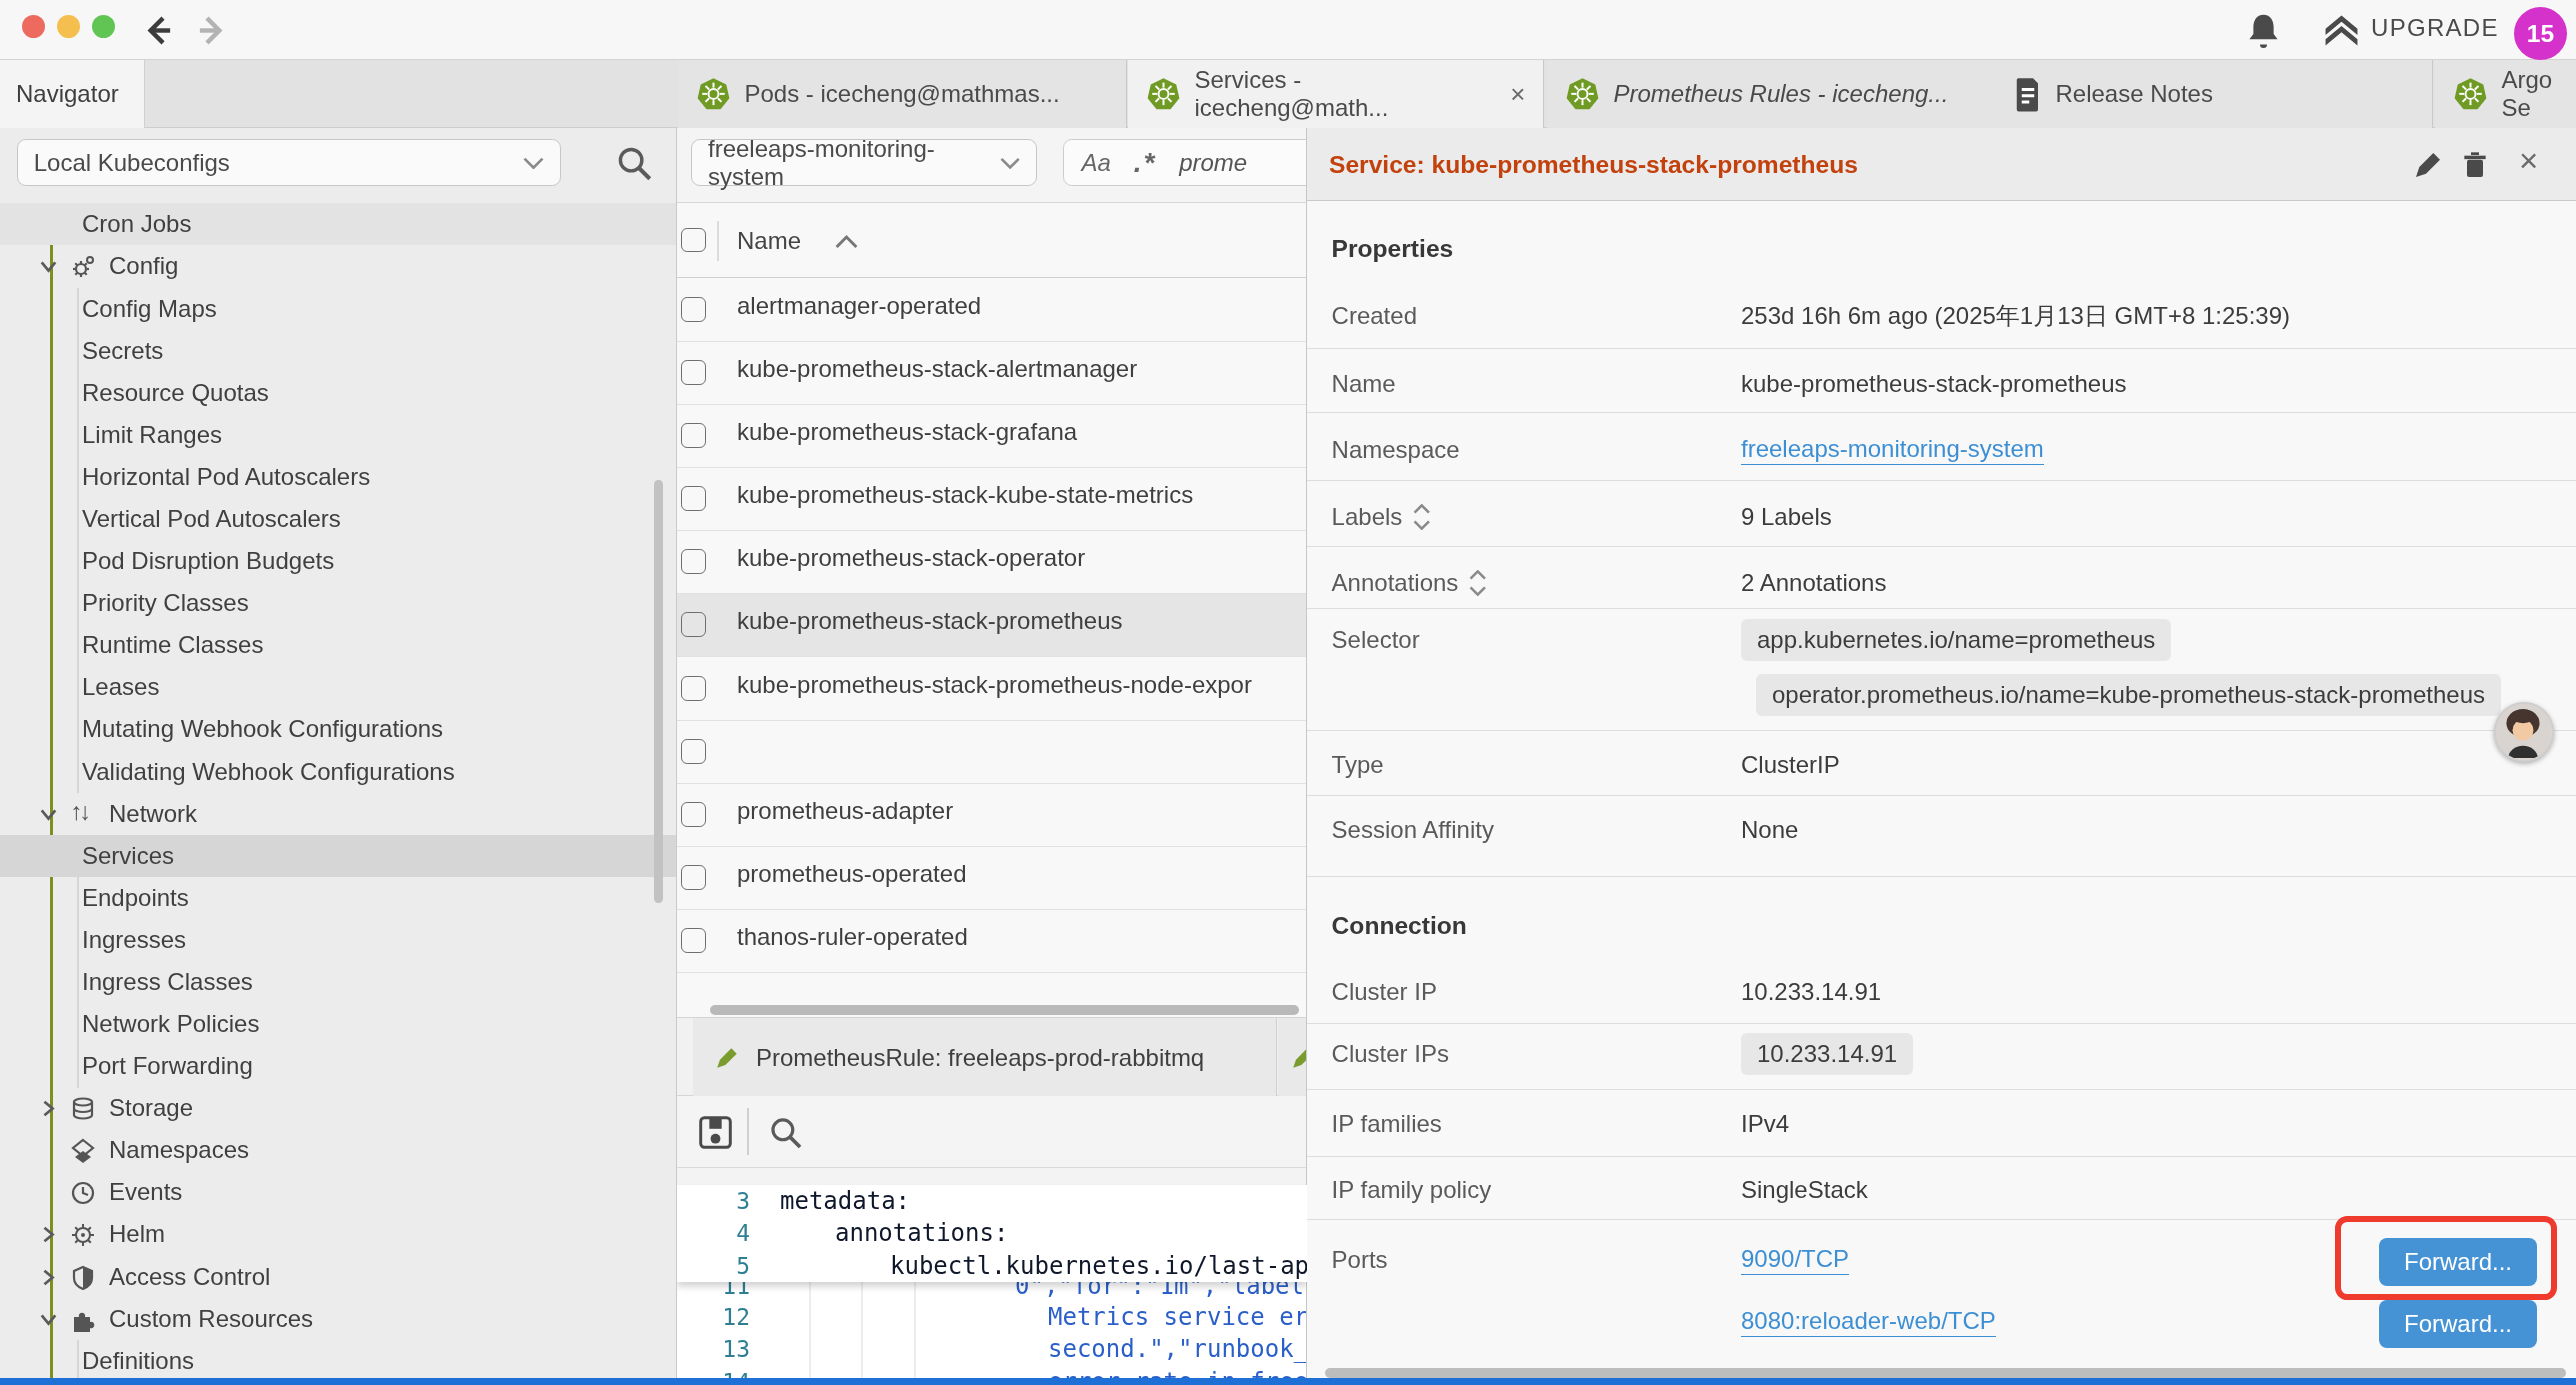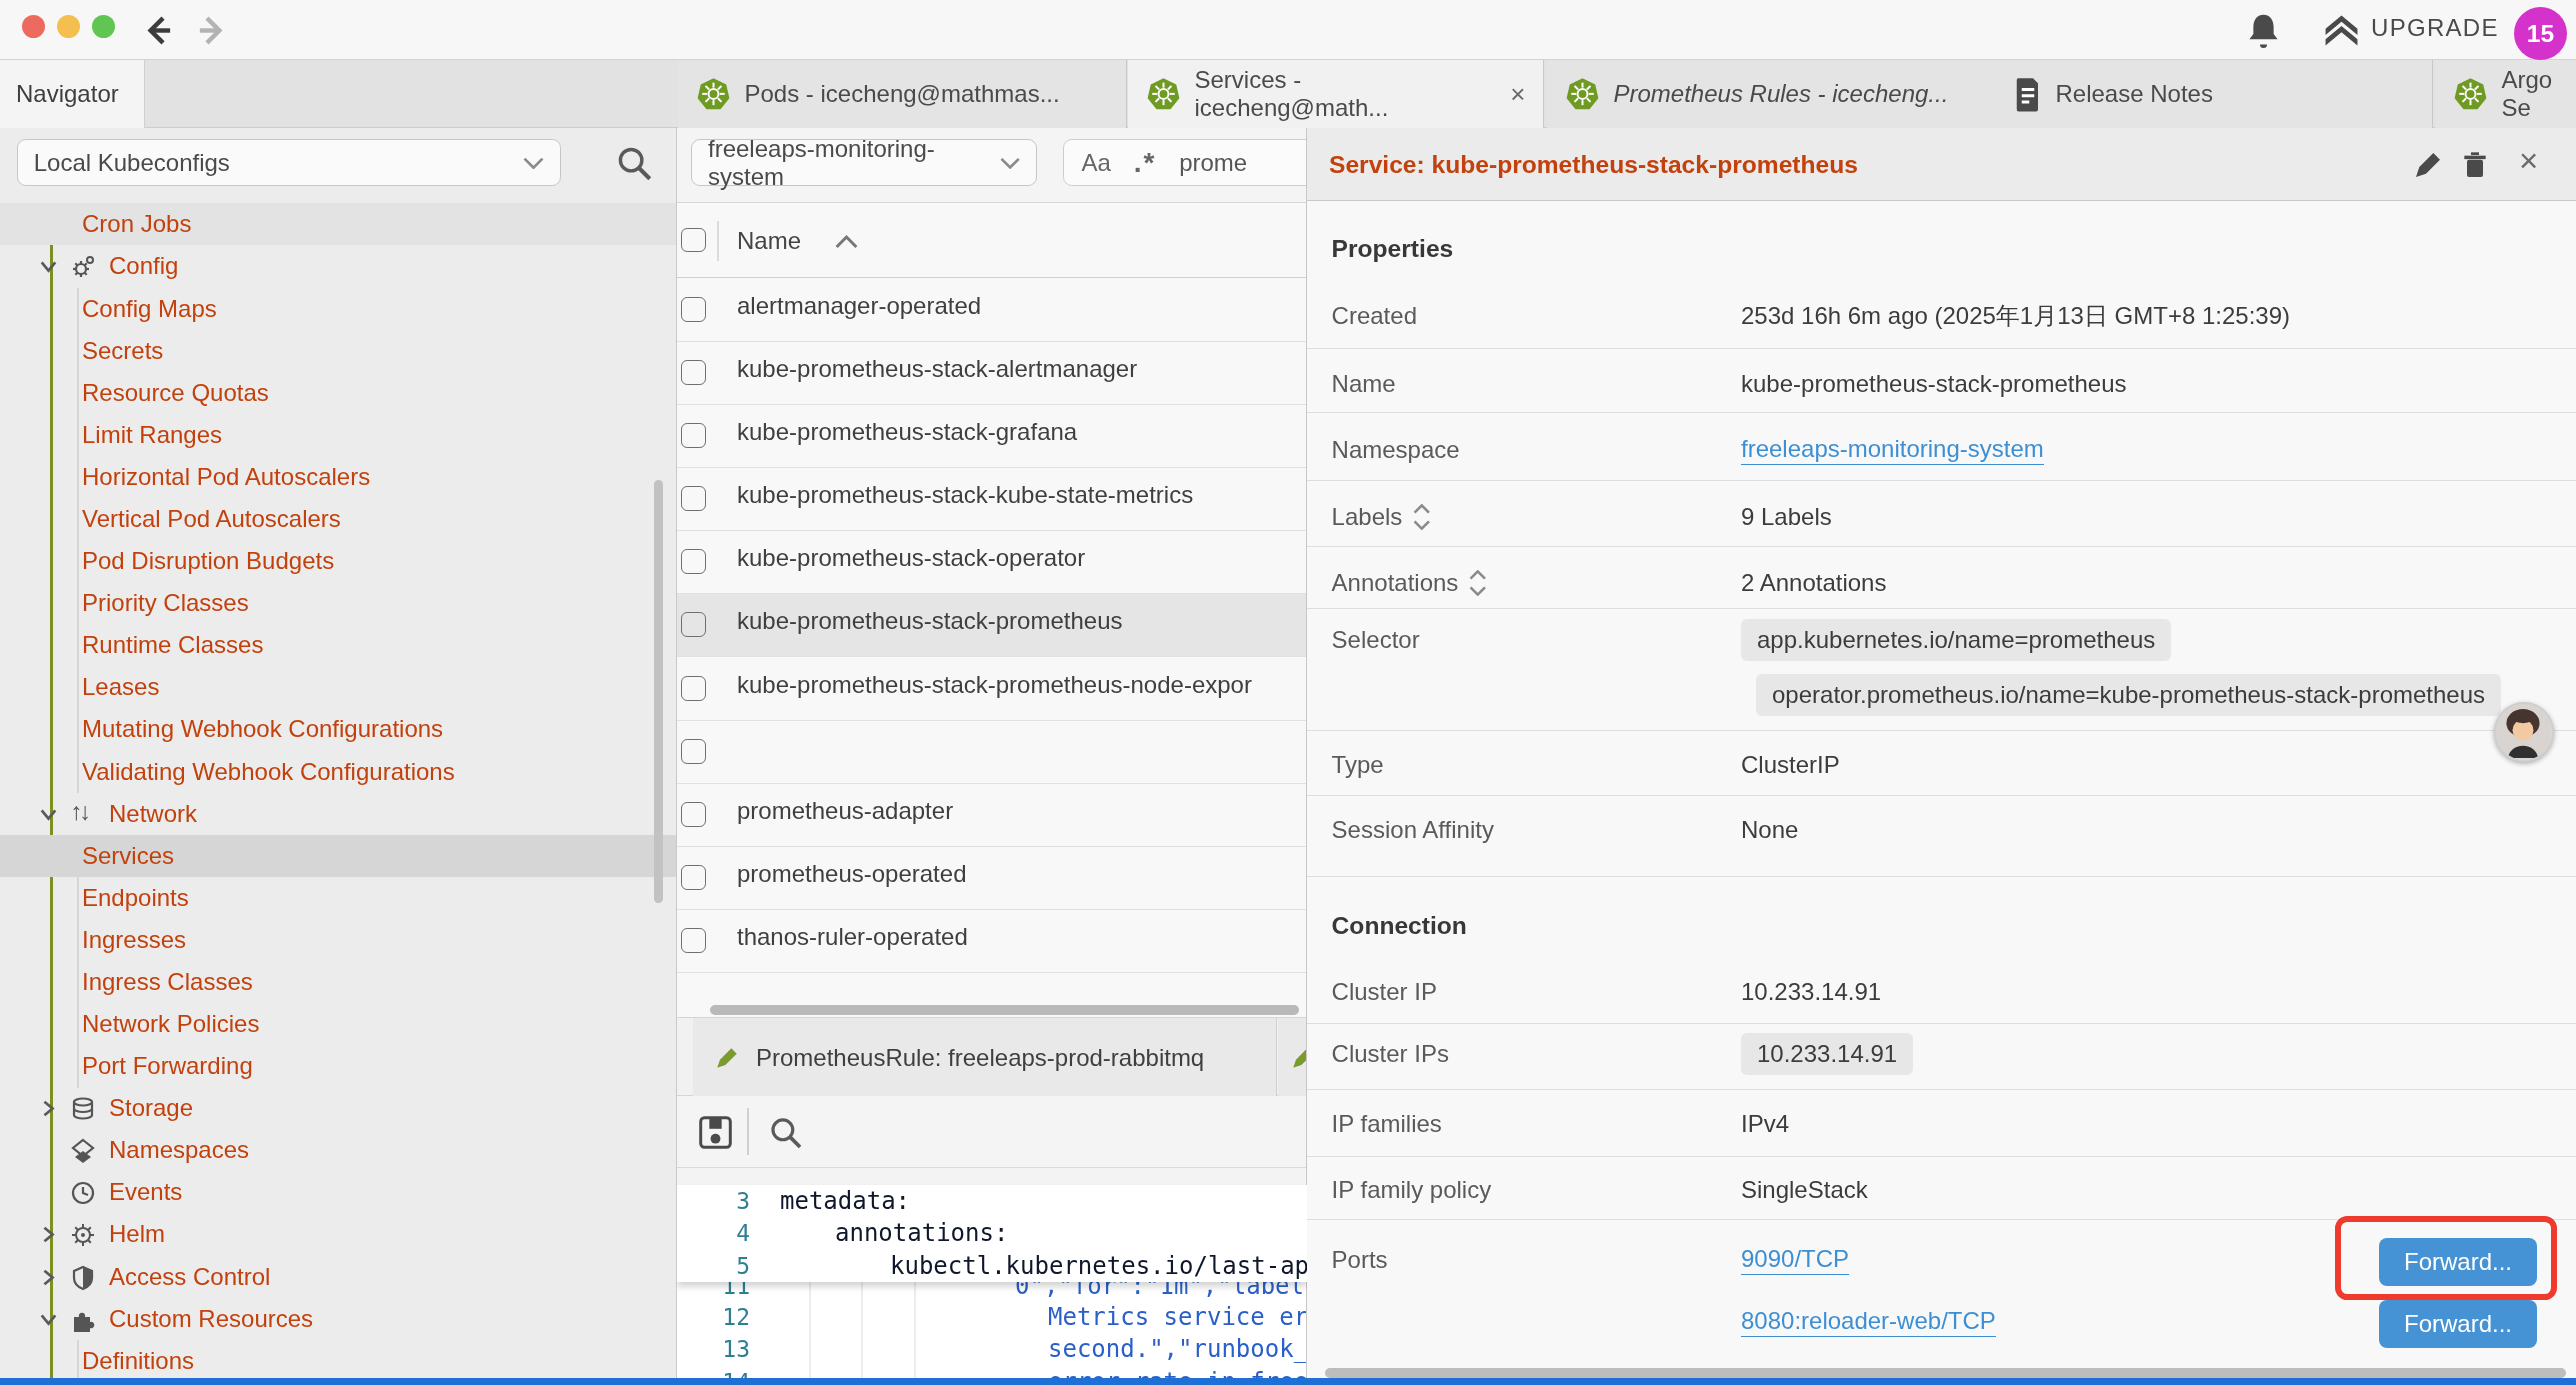--- a/index.html
+++ b/index.html
@@ -26,31 +26,31 @@
 
   
   .sidebar { position:absolute; left:0; top:128px; width:677px; height:1257px; background:#ececec; border-right:1.8px solid #c9c9c9; overflow:hidden; }
   .select { position:absolute; height:47px; border:1.8px solid #c6c6c6; border-radius:8.8px; background:#fafafa; display:flex; align-items:center; justify-content:space-between; padding:0 16px; font-size:24px; color:#4a4a4a; }
   .stoolbar-border { position:absolute; left:0; top:75px; width:677px; height:0; border-top:1.8px solid #dcdcdc; }
   .stripe { position:absolute; left:50px; top:75px; width:2.6px; bottom:0; background:#7d8f1f; }
   .iguide { position:absolute; left:77px; width:1.8px; background:#d6d6d6; }
   .srow { position:absolute; left:0; width:677px; height:42px; display:flex; align-items:center; }
   .srow.hl { background:#e3e3e3; }
   .srow.sel { background:#d6d6d6; }
-  .slbl { font-size:24px; color:#c2410c; white-space:nowrap; }
+  .slbl { font-size:24px; color:#404040; white-space:nowrap; }
   .ind-child { padding-left:82px; }
   .ind-group { padding-left:109px; }
   .schev { position:absolute; left:39px; top:12.3px; color:#5a5a5a; }
   .sicon { position:absolute; left:70px; top:8.8px; color:#555; }
   .sscroll { position:absolute; left:654px; top:352px; width:8.8px; height:423px; background:#c2c2c2; border-radius:4.4px; }
 
   
   .middle { position:absolute; left:677px; top:128px; width:630px; height:1257px; background:#f8f8f8; overflow:hidden; }
   .mtoolbar { position:absolute; left:0; top:0; width:630px; height:75px; background:#f4f4f4; border-bottom:1.8px solid #d8d8d8; }
-  .searchbox { position:absolute; left:386px; top:11.4px; width:412px; height:47px; border:1.8px solid #cdcdcd; border-radius:8.8px; background:#fbfbfb; display:flex; align-items:center; gap:23px; padding:0 17.5px; font-size:24px; color:#666; }
+  .searchbox { position:absolute; left:386px; top:11.4px; width:412px; height:47px; border:1.8px solid #cdcdcd; border-radius:8.8px; background:#fbfbfb; display:flex; align-items:center; gap:23px; padding:0 17.5px; font-size:24px; color:#666;font-style:italic; }
   .mheader { position:absolute; left:0; top:75px; width:630px; height:75px; border-bottom:1.8px solid #cfcfcf; }
   .chk { position:absolute; width:24.6px; height:24.6px; border:1.8px solid #6e6e6e; border-radius:6.1px; background:transparent; }
   .mrow { position:absolute; left:0; width:630px; height:63px; border-bottom:1.8px solid #e1e1e1; }
   .mrow.sel { background:#e5e5e5; }
   .mname { position:absolute; left:60px; top:0; height:54px; display:flex; align-items:center; font-size:24px; color:#3f3f3f; white-space:nowrap; }
   .hscroll { position:absolute; height:9.6px; background:#b9b9b9; border-radius:5.3px; }
 
   
   .etabbar { position:absolute; left:0; top:889px; width:630px; height:79px; background:#f1f1f1; border-top:1.8px solid #d5d5d5; border-bottom:1.8px solid #d5d5d5; }
   .etab { position:absolute; top:0; height:79px; background:#e9e9e9; border-right:1.8px solid #cfcfcf; display:flex; align-items:center; gap:16px; padding:0 21px; font-size:24px; color:#3f3f3f; overflow:hidden; white-space:nowrap; }

